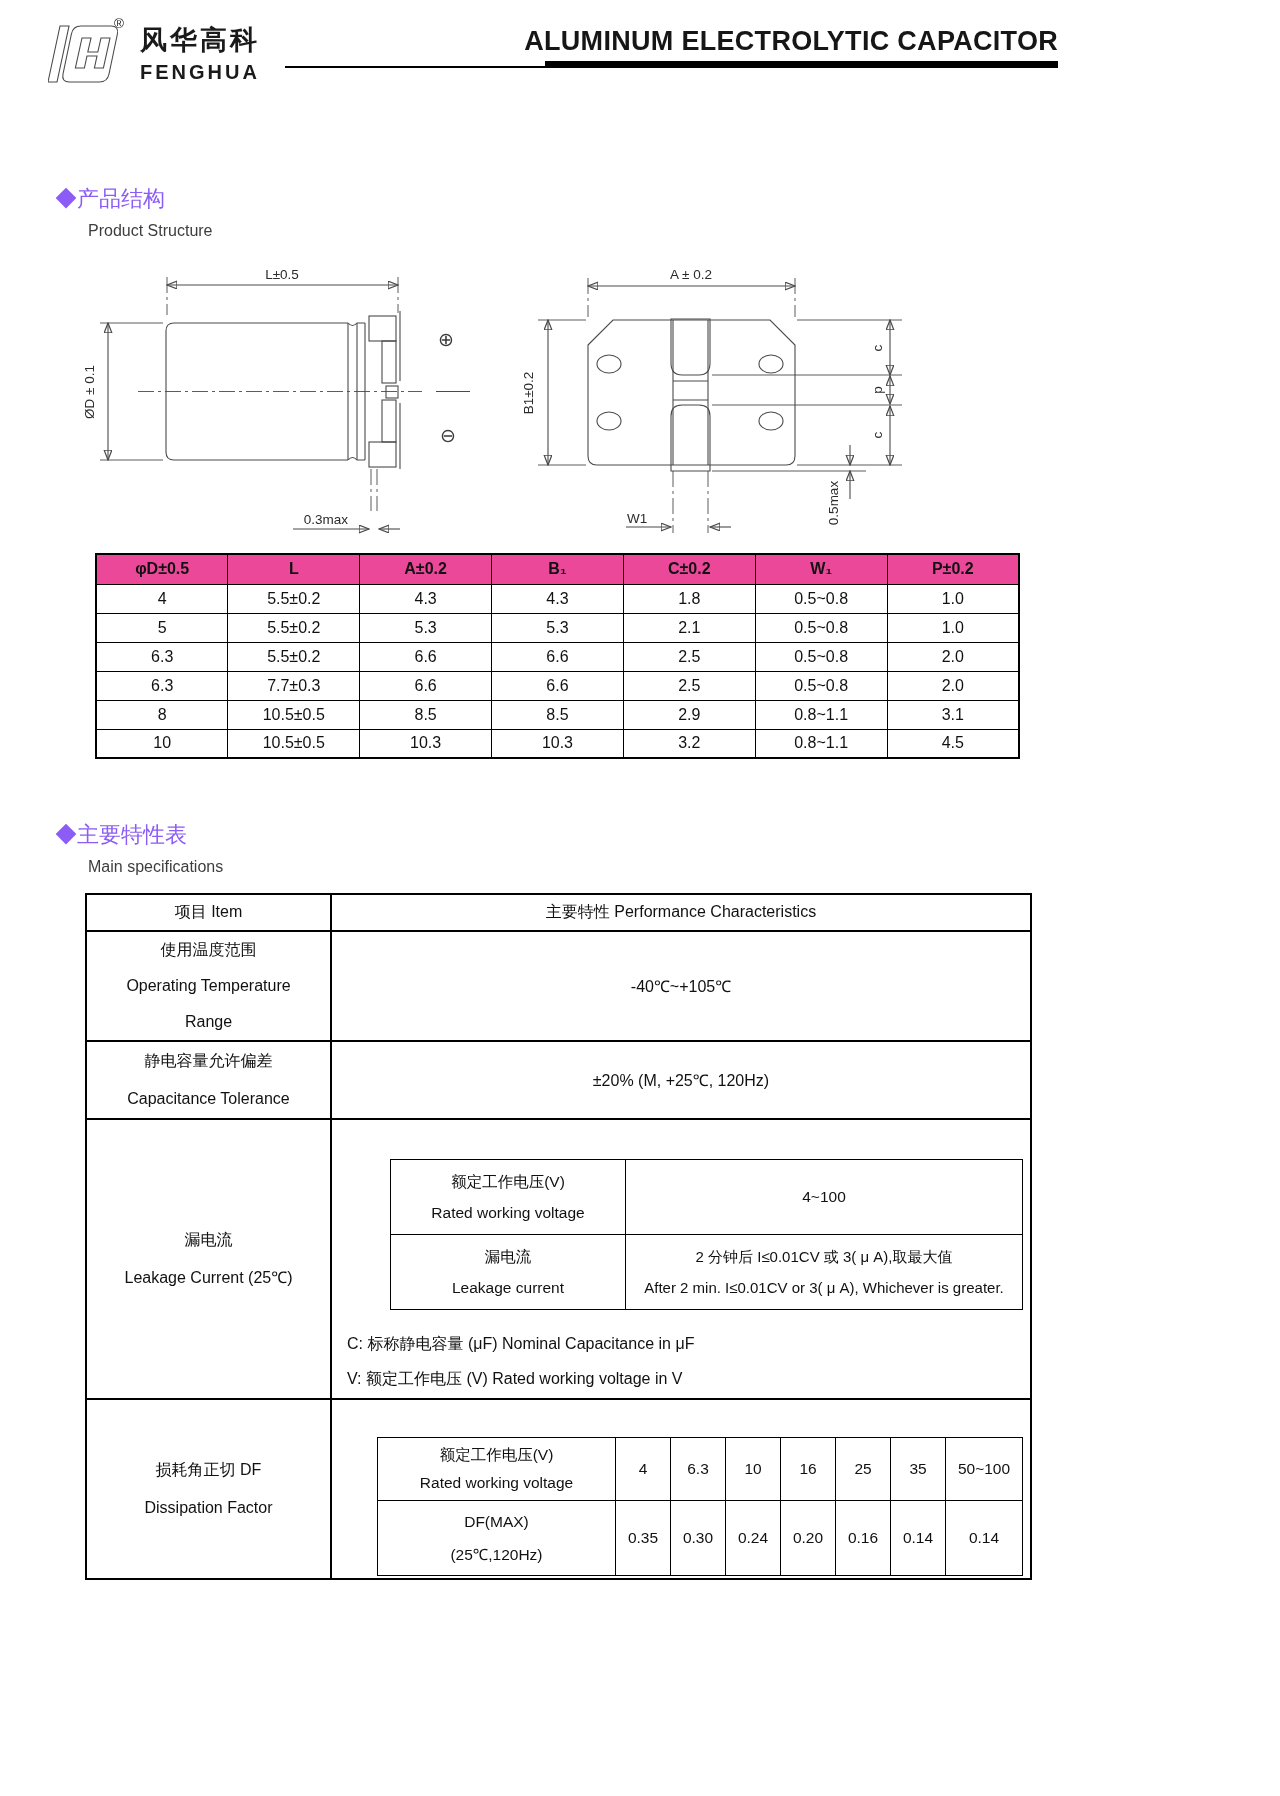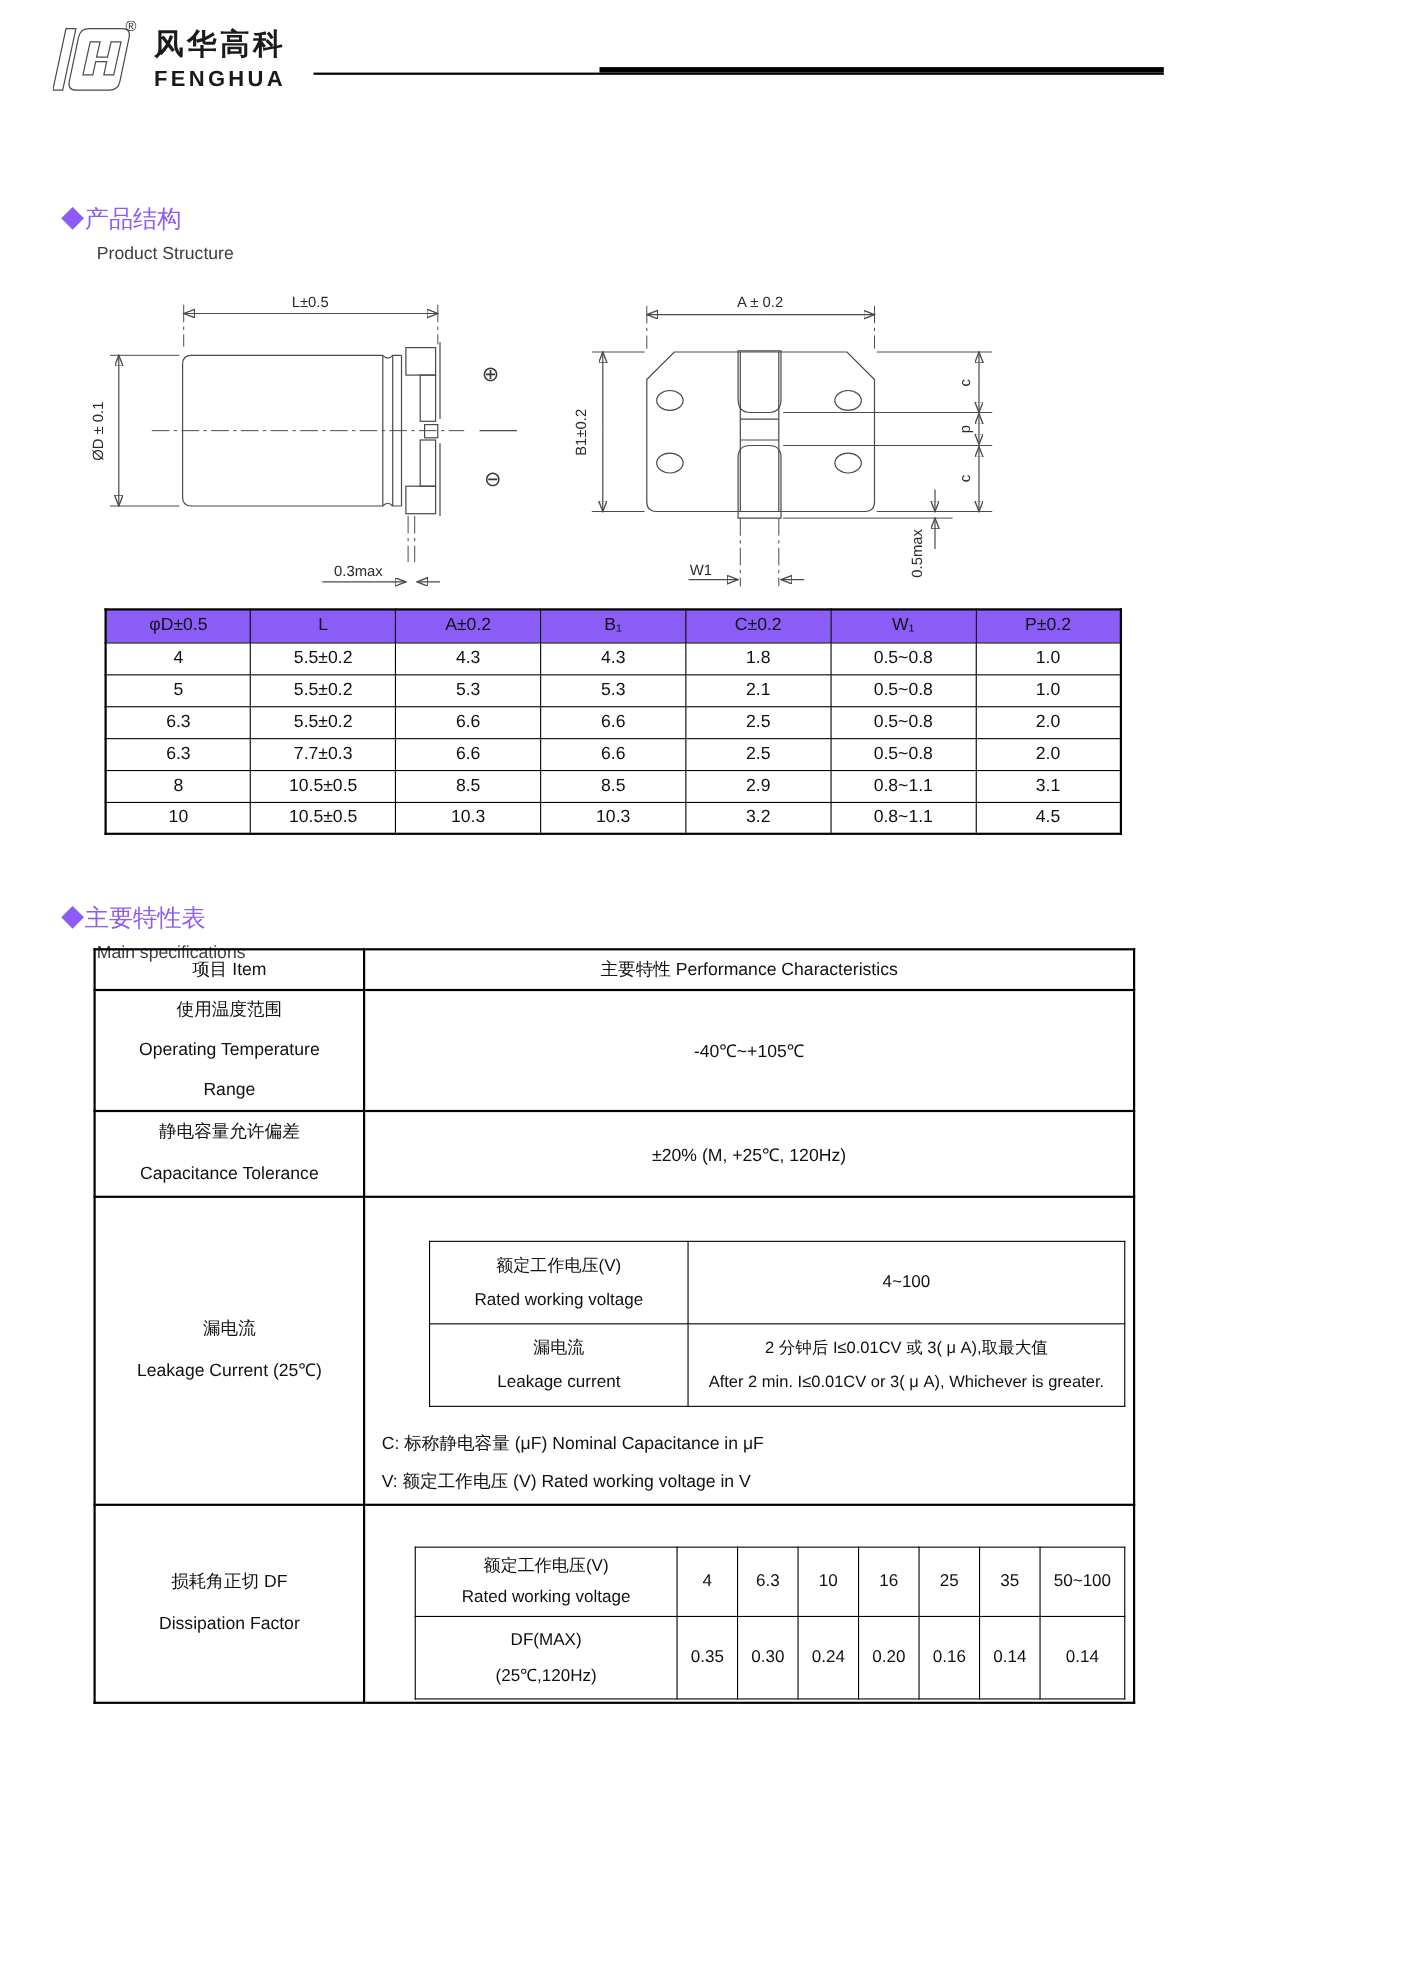--- a/index.html
+++ b/index.html
@@ -28,27 +28,27 @@
   .draw-right { position:absolute; left:430px; top:253px; }
   svg line, svg path, svg rect, svg ellipse { stroke:#4a4a4a; stroke-width:1.1; fill:none; }
   svg .thin { stroke-width:0.9; }
   svg .cl { stroke-dasharray:16 4 3 4; stroke-width:0.9; }
   svg text { font-family:"Liberation Sans", sans-serif; font-size:13.5px; fill:#2b2b2b; stroke:none; }
   svg .pol { font-size:19px; fill:#3a3a3a; }
 
   
   .dim-wrap { position:absolute; left:95px; top:553px; width:927px; }
   .dim-table { border-collapse:collapse; table-layout:fixed; width:925px; border:2.5px solid #000; }
-  .dim-table th { background:#8b5cf6; font-weight:normal; }
+  .dim-table th { background:#ec4899; font-weight:bold; }
   .dim-table th, .dim-table td { border:1.7px solid #000; height:29px; text-align:center;
                                  font-size:16px; color:#111; }
   .dim-table th { height:30px; }
 
   
-  .spec-wrap { position:absolute; left:85px; top:862px; width:1042px; }
+  .spec-wrap { position:absolute; left:85px; top:893px; width:1042px; }
   .spec-table { border-collapse:collapse; table-layout:fixed; width:945px; border:2.5px solid #000; }
   .spec-table > tbody > tr > td { border:2px solid #000; text-align:center; vertical-align:middle;
                                   font-size:16px; color:#111; padding:0; }
   tr.h37  > td { height:37px; }
   tr.h77  > td { height:77px; }
   tr.h110 > td { height:110px; }
   tr.h280 > td { height:280px; }
   tr.h180 > td { height:180px; }
   .lh36 div { line-height:36px; } .lh38 div { line-height:38px; }
   td.sub-cell { vertical-align:top; text-align:left; }
@@ -77,20 +77,21 @@
       <path d="M12,10 L21,10 L9,66 L0,66 Z" fill="#161616" stroke="none"></path>
       <path d="M33,10 h30 q8,0 6.4,8 l-8.4,40 q-1.6,8 -9.6,8 h-30 q-8,0 -6.4,-8 l8.4,-40 q1.6,-8 9.6,-8 z" fill="#161616" stroke="none"></path>
       <path d="M34,22 h9 l-3.2,14 h10 l3.2,-14 h9 l-6.6,30 h-9 l2.6,-12 h-10 l-2.6,12 h-9 z" fill="#ffffff" stroke="none"></path>
       <text x="66" y="12" font-size="12" fill="#161616">®</text>
     </svg>
     <div class="brand">
       <div class="brand-cn">风华高科</div>
       <div class="brand-en">FENGHUA</div>
     </div>
   </div>
+  <div class="doc-title">ALUMINUM ELECTROLYTIC CAPACITOR</div>
   <div class="rule-thin"></div>
   <div class="rule-thick"></div>
 
   <div class="sec-cn s1cn">◆产品结构</div>
   <div class="sec-en s1en">Product Structure</div>
 
   <svg class="draw-left" width="370" height="292" viewBox="0 0 370 292">
     <defs>
       <marker id="ahL" markerWidth="10" markerHeight="8" refX="9" refY="3.5" orient="auto">
         <path d="M0,0 L9,3.5 L0,7 Z" fill="#333" stroke="none"></path>

